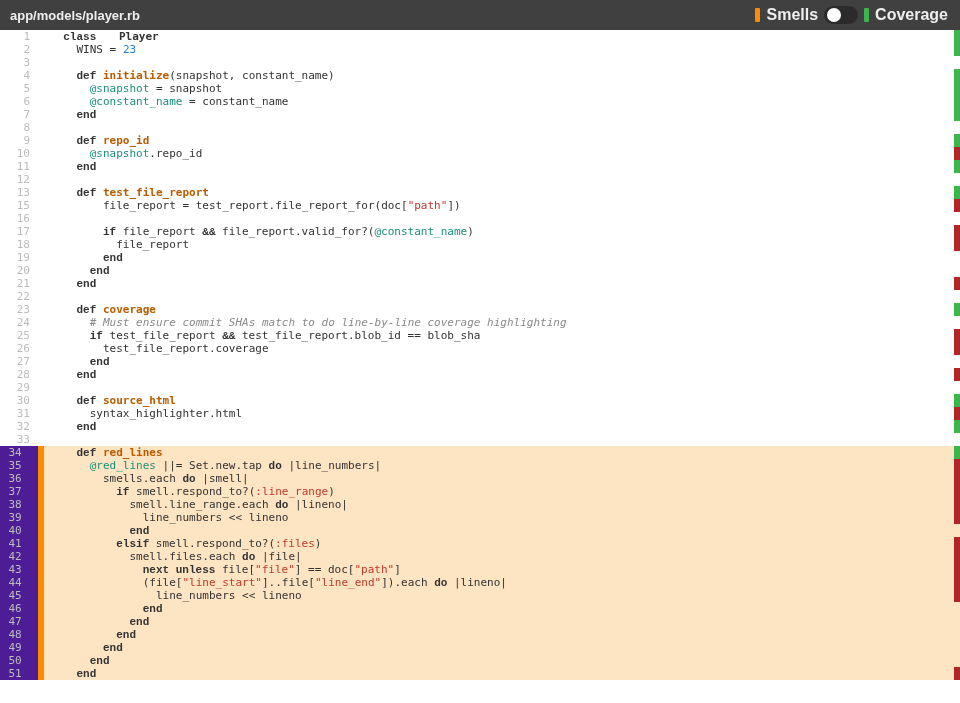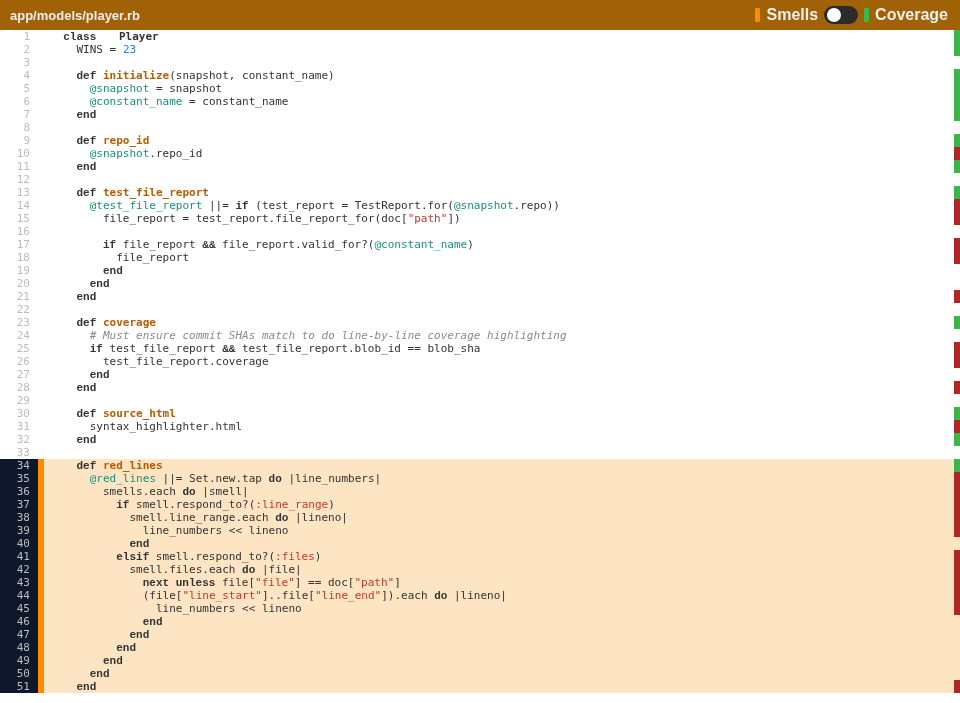--- a/index.html
+++ b/index.html
@@ -1,20 +1,20 @@
 <!DOCTYPE html>
 <html><head>
 <meta charset="utf-8">
 <style>
   * { box-sizing: border-box; margin: 0; padding: 0; }
   html, body { width: 960px; height: 703px; overflow: hidden; font-family: "Lucida Console", Monaco, "DejaVu Sans Mono", monospace; font-size: 11px; }
   body { background: #fff; }
 
   .header {
-    background: #a16207;
+    background: #404040;
     color: #eee;
     height: 30px;
     display: flex;
     align-items: center;
     padding: 0 12px 0 10px;
     font-family: -apple-system, Helvetica, Arial, sans-serif;
     font-size: 13px;
     font-weight: 600;
     justify-content: space-between;
   }
@@ -62,21 +62,21 @@
     font-family: inherit;
     color: #333;
     overflow: hidden;
   }
   .cov {
     width: 6px;
     flex: 0 0 6px;
   }
 
   
-  .hl .ln   { background: #0f172a;  }
+  .hl .ln   { background: #4c1d95; text-align: center;  }
   .hl .gut  { background: #ff8c00; }
   .hl .code, .hl .cov-wrap { background: #fde4c3; }
   .line .cov-wrap { flex: 0 0 6px; width: 6px; display: flex; }
   
 
   .cov-green { background: #3cb64b; }
   .cov-red   { background: #b02525; }
 
   
   .kw   { color: #333; font-weight: 700; font-family: Liberation Mono, monospace; }
@@ -112,21 +112,20 @@
     <div class="line"><div class="ln">4</div><div class="gut"></div><div class="code">    <span class="kw">def</span> <span class="def">initialize</span>(snapshot, constant_name)</div><div class="cov-wrap"><div class="cov cov-green" style="width: 6px;"></div></div></div>
     <div class="line"><div class="ln">5</div><div class="gut"></div><div class="code">      <span class="ivar">@snapshot</span> = snapshot</div><div class="cov-wrap"><div class="cov cov-green" style="width: 6px;"></div></div></div>
     <div class="line"><div class="ln">6</div><div class="gut"></div><div class="code">      <span class="ivar">@constant_name</span> = constant_name</div><div class="cov-wrap"><div class="cov cov-green" style="width: 6px;"></div></div></div>
     <div class="line"><div class="ln">7</div><div class="gut"></div><div class="code">    <span class="kw">end</span></div><div class="cov-wrap"><div class="cov cov-green" style="width: 6px;"></div></div></div>
     <div class="line"><div class="ln">8</div><div class="gut"></div><div class="code"></div><div class="cov-wrap"><div class="cov " style="width: 6px;"></div></div></div>
     <div class="line"><div class="ln">9</div><div class="gut"></div><div class="code">    <span class="kw">def</span> <span class="def">repo_id</span></div><div class="cov-wrap"><div class="cov cov-green" style="width: 6px;"></div></div></div>
     <div class="line"><div class="ln">10</div><div class="gut"></div><div class="code">      <span class="ivar">@snapshot</span>.repo_id</div><div class="cov-wrap"><div class="cov cov-red" style="width: 6px;"></div></div></div>
     <div class="line"><div class="ln">11</div><div class="gut"></div><div class="code">    <span class="kw">end</span></div><div class="cov-wrap"><div class="cov cov-green" style="width: 6px;"></div></div></div>
     <div class="line"><div class="ln">12</div><div class="gut"></div><div class="code"></div><div class="cov-wrap"><div class="cov " style="width: 6px;"></div></div></div>
     <div class="line"><div class="ln">13</div><div class="gut"></div><div class="code">    <span class="kw">def</span> <span class="def">test_file_report</span></div><div class="cov-wrap"><div class="cov cov-green" style="width: 6px;"></div></div></div>
-    <div class="line"><div class="ln">14</div><div class="gut"></div><div class="code">      <span class="ivar">@test_file_report</span> ||= <span class="kw">if</span> (test_report = <span class="const">TestReport</span>.for(<span class="ivar">@snapshot</span>.repo))</div><div class="cov-wrap"><div class="cov cov-red" style="width: 6px;"></div></div></div>
     <div class="line"><div class="ln">15</div><div class="gut"></div><div class="code">        file_report = test_report.file_report_for(doc[<span class="str">"path"</span>])</div><div class="cov-wrap"><div class="cov cov-red" style="width: 6px;"></div></div></div>
     <div class="line"><div class="ln">16</div><div class="gut"></div><div class="code"></div><div class="cov-wrap"><div class="cov " style="width: 6px;"></div></div></div>
     <div class="line"><div class="ln">17</div><div class="gut"></div><div class="code">        <span class="kw">if</span> file_report <span class="kw">&amp;&amp;</span> file_report.valid_for?(<span class="ivar">@constant_name</span>)</div><div class="cov-wrap"><div class="cov cov-red" style="width: 6px;"></div></div></div>
     <div class="line"><div class="ln">18</div><div class="gut"></div><div class="code">          file_report</div><div class="cov-wrap"><div class="cov cov-red" style="width: 6px;"></div></div></div>
     <div class="line"><div class="ln">19</div><div class="gut"></div><div class="code">        <span class="kw">end</span></div><div class="cov-wrap"><div class="cov " style="width: 6px;"></div></div></div>
     <div class="line"><div class="ln">20</div><div class="gut"></div><div class="code">      <span class="kw">end</span></div><div class="cov-wrap"><div class="cov " style="width: 6px;"></div></div></div>
     <div class="line"><div class="ln">21</div><div class="gut"></div><div class="code">    <span class="kw">end</span></div><div class="cov-wrap"><div class="cov cov-red" style="width: 6px;"></div></div></div>
     <div class="line"><div class="ln">22</div><div class="gut"></div><div class="code"></div><div class="cov-wrap"><div class="cov " style="width: 6px;"></div></div></div>
     <div class="line"><div class="ln">23</div><div class="gut"></div><div class="code">    <span class="kw">def</span> <span class="def">coverage</span></div><div class="cov-wrap"><div class="cov cov-green" style="width: 6px;"></div></div></div>
     <div class="line"><div class="ln">24</div><div class="gut"></div><div class="code">      <span class="cmt"># Must ensure commit SHAs match to do line-by-line coverage highlighting</span></div><div class="cov-wrap"><div class="cov " style="width: 6px;"></div></div></div>

